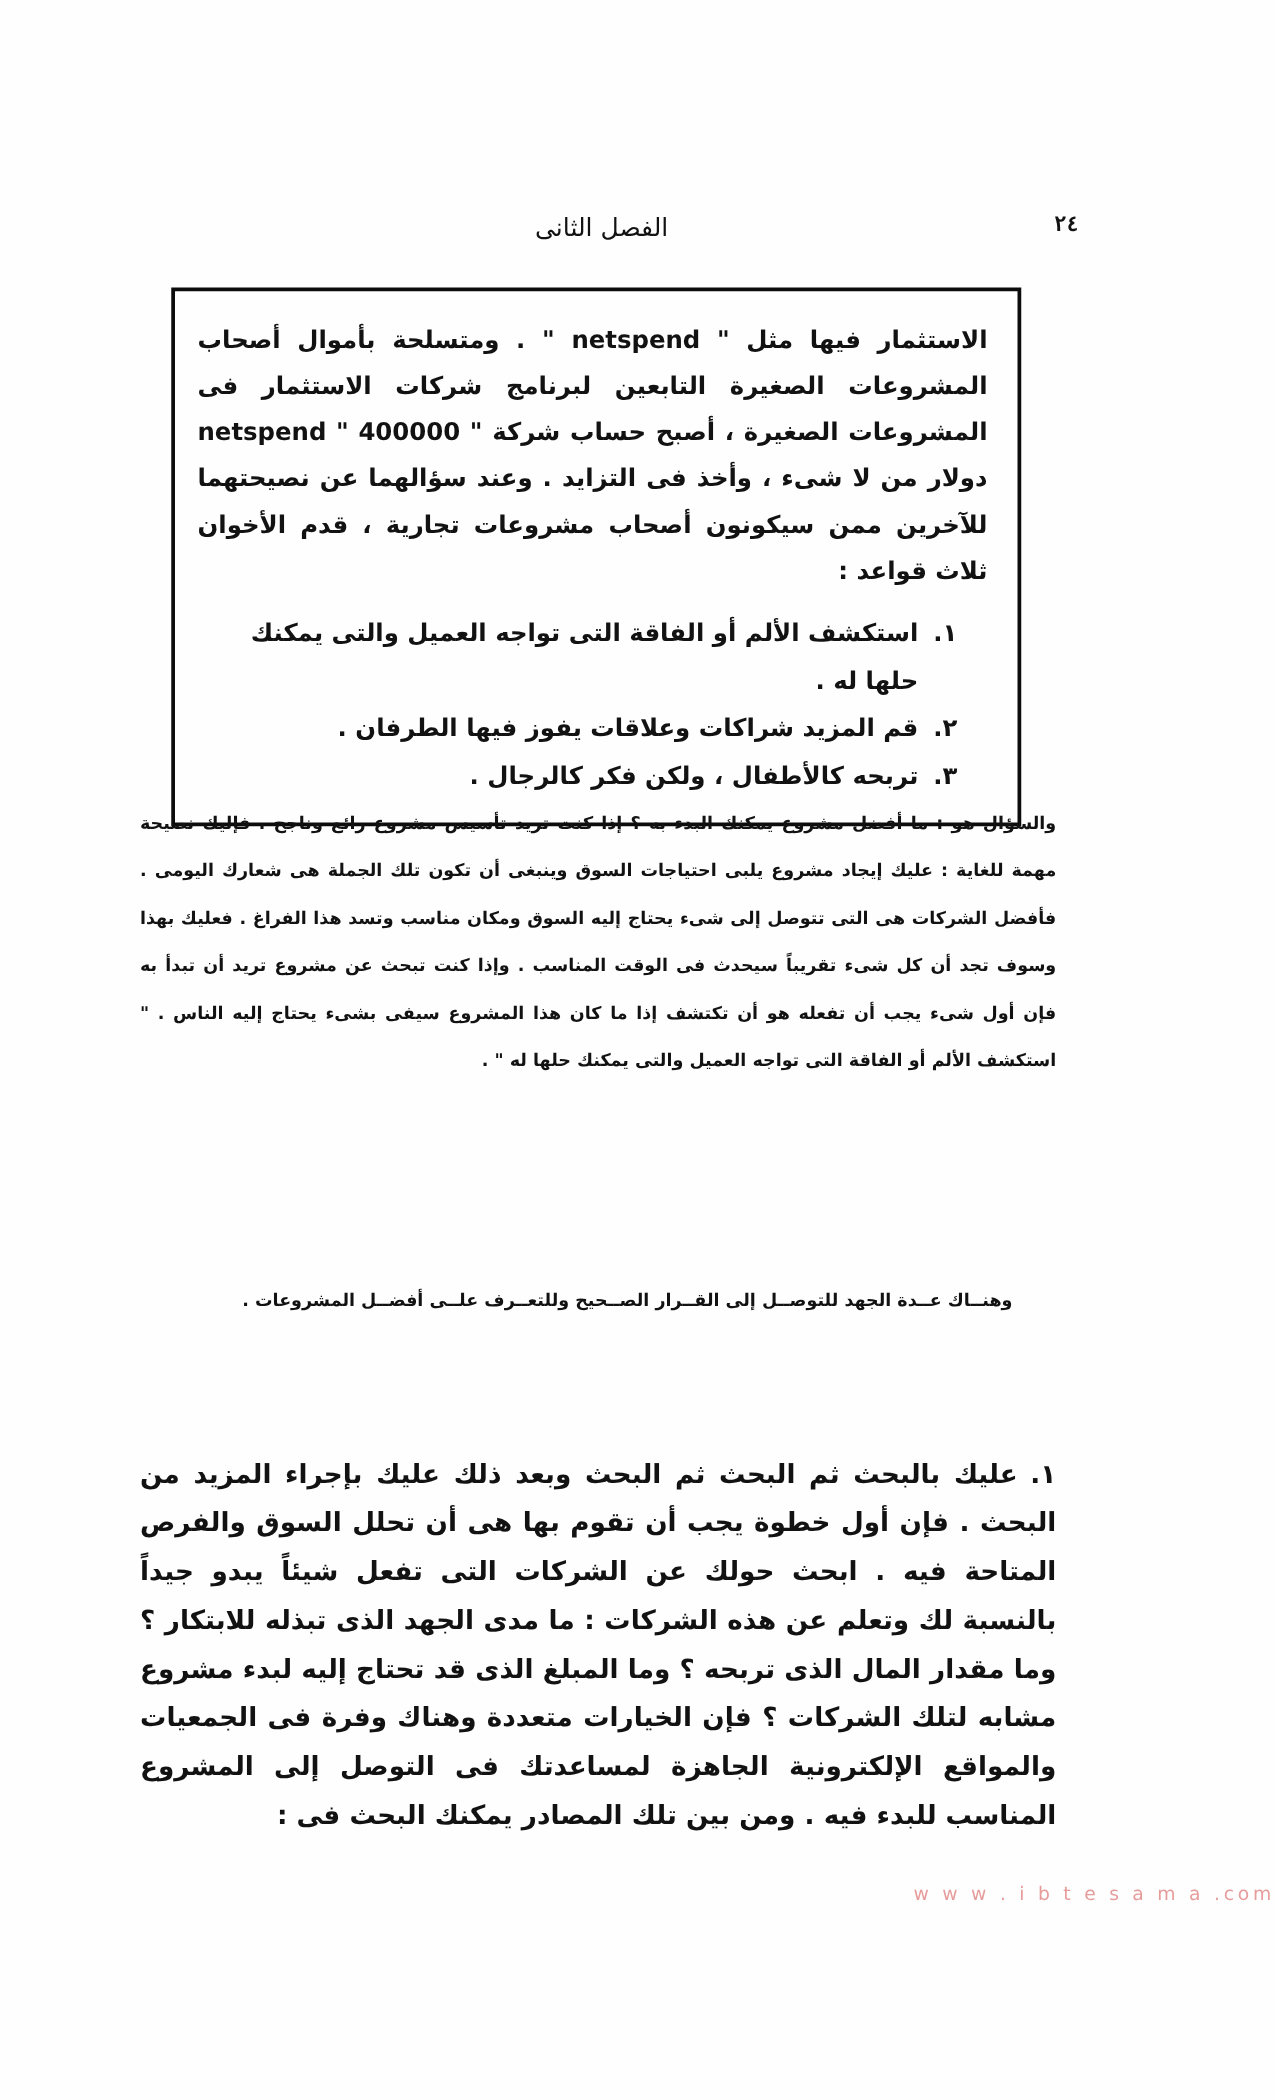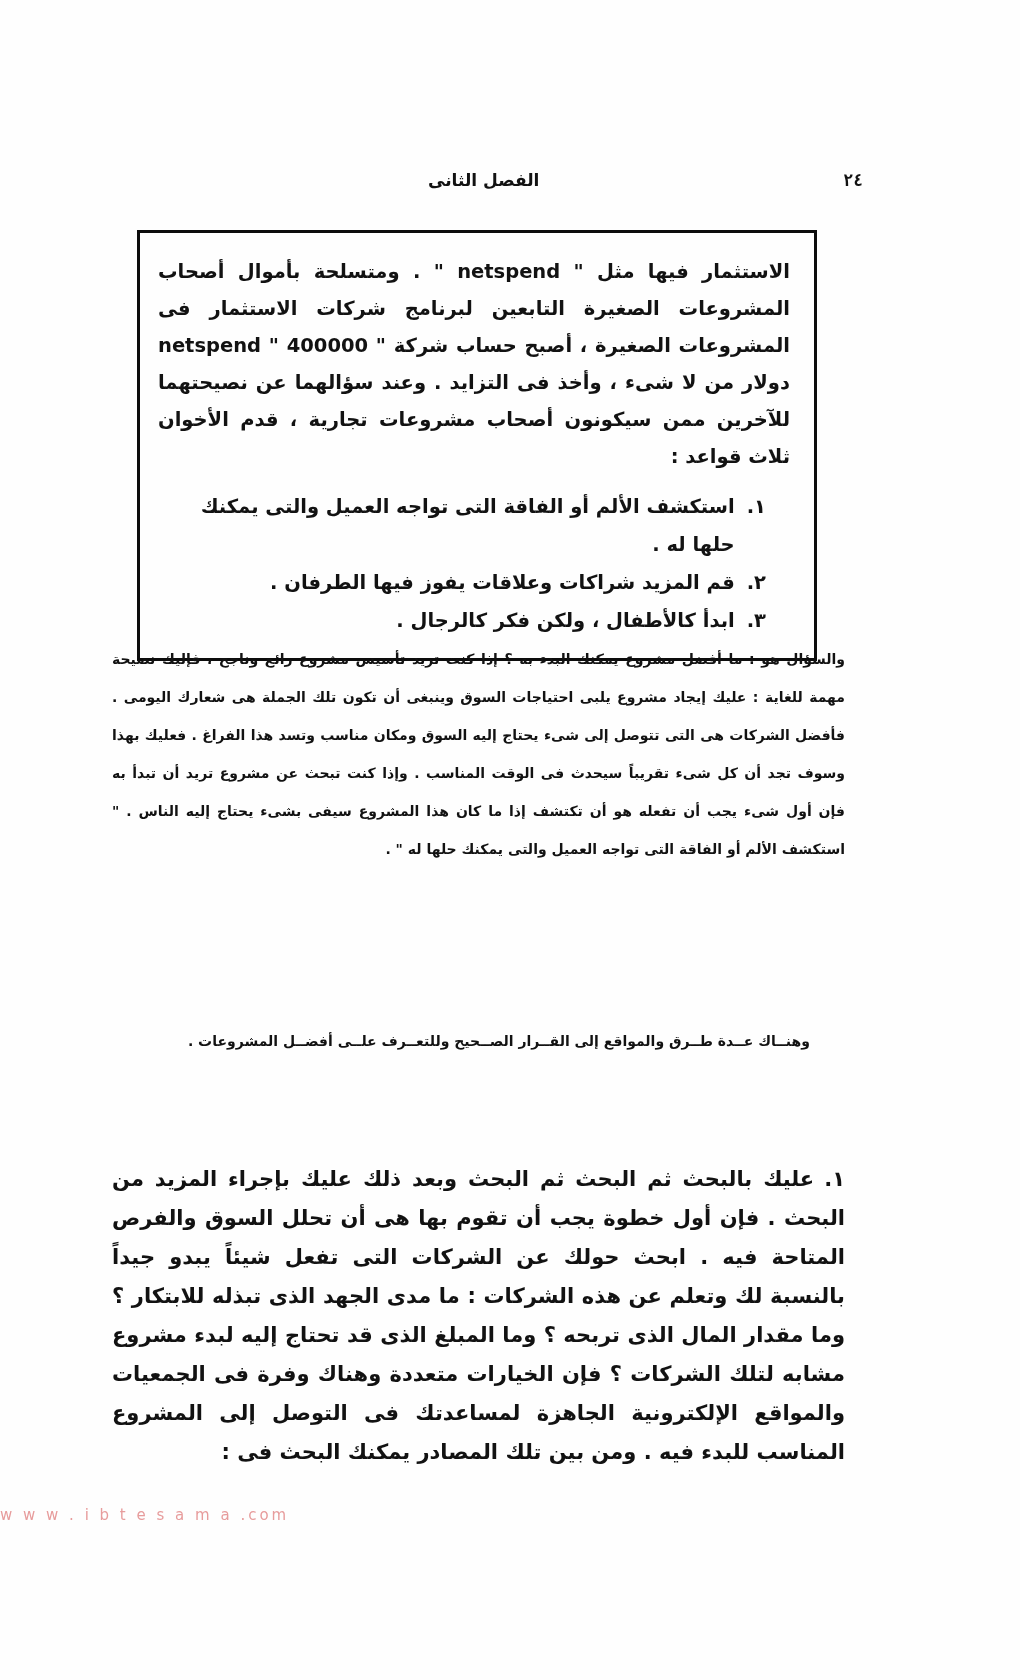--- a/index.html
+++ b/index.html
@@ -12,22 +12,22 @@
     width:1020px;
     height:1680px;
     background:#fefefe;
     overflow:hidden;
     color:#121212;
   }
   
   .chapter-title{
     position:absolute;
     top:170px; left:428px;
-    font-size:17px;
-    font-weight:bold;
+    font-size:20px;
+    font-weight:normal;
     direction:rtl;
   }
   .page-number{
     position:absolute;
     top:170px; left:843px;
     font-size:17px;
     font-weight:bold;
     direction:rtl;
     font-family:Liberation Mono, monospace;
   }
@@ -88,21 +88,21 @@
     font-size:21px;
     line-height:39px;
     font-weight:bold;
   }
   .list-num{ margin-left:10px; }
   
   .watermark{
     position:absolute;
     top:1506px; left:0;
     width:100%;
-    text-align:left;
+    text-align:right;
     direction:ltr;
     font-size:15px;
     letter-spacing:3px;
     color:#e79c9c;
     font-weight:normal;
   }
 </style>
 </head>
 <body>
 
@@ -118,28 +118,28 @@
       <div class="rule">
         <span class="rule-num">١.</span>
         <span class="rule-text">استكشف الألم أو الفاقة التى تواجه العميل والتى يمكنك حلها له .</span>
       </div>
       <div class="rule">
         <span class="rule-num">٢.</span>
         <span class="rule-text">قم المزيد شراكات وعلاقات يفوز فيها الطرفان .</span>
       </div>
       <div class="rule">
         <span class="rule-num">٣.</span>
-        <span class="rule-text">ابدأ كالأطفال ، ولكن فكر كالرجال .</span>
+        <span class="rule-text">تربحه كالأطفال ، ولكن فكر كالرجال .</span>
       </div>
     </div>
   </div>
 
   <p class="body-para para1">والسؤال هو : ما أفضل مشروع يمكنك البدء به ؟ إذا كنت تريد تأسيس مشروع رائع وناجح ، فإليك نصيحة مهمة للغاية : عليك إيجاد مشروع يلبى احتياجات السوق وينبغى أن تكون تلك الجملة هى شعارك اليومى . فأفضل الشركات هى التى تتوصل إلى شىء يحتاج إليه السوق ومكان مناسب وتسد هذا الفراغ . فعليك بهذا وسوف تجد أن كل شىء تقريباً سيحدث فى الوقت المناسب . وإذا كنت تبحث عن مشروع تريد أن تبدأ به فإن أول شىء يجب أن تفعله هو أن تكتشف إذا ما كان هذا المشروع سيفى بشىء يحتاج إليه الناس . " استكشف الألم أو الفاقة التى تواجه العميل والتى يمكنك حلها له " .</p>
 
-  <p class="body-para para2">وهنــاك عــدة طــرق والمواقع إلى القــرار الصــحيح وللتعــرف علــى أفضــل المشروعات .</p>
+  <p class="body-para para2">وهنــاك عــدة الجهد للتوصــل إلى القــرار الصــحيح وللتعــرف علــى أفضــل المشروعات .</p>
 
   <div class="list-item">
     <span class="list-num">١.</span><span>عليك بالبحث ثم البحث ثم البحث وبعد ذلك عليك بإجراء المزيد من البحث . فإن أول خطوة يجب أن تقوم بها هى أن تحلل السوق والفرص المتاحة فيه . ابحث حولك عن الشركات التى تفعل شيئاً يبدو جيداً بالنسبة لك وتعلم عن هذه الشركات : ما مدى الجهد الذى تبذله للابتكار ؟ وما مقدار المال الذى تربحه ؟ وما المبلغ الذى قد تحتاج إليه لبدء مشروع مشابه لتلك الشركات ؟ فإن الخيارات متعددة وهناك وفرة فى الجمعيات والمواقع الإلكترونية الجاهزة لمساعدتك فى التوصل إلى المشروع المناسب للبدء فيه . ومن بين تلك المصادر يمكنك البحث فى :</span>
   </div>
 
   <div class="watermark">w w w . i b t e s a m a .com</div>
 
 </div>
 
 </body></html>

